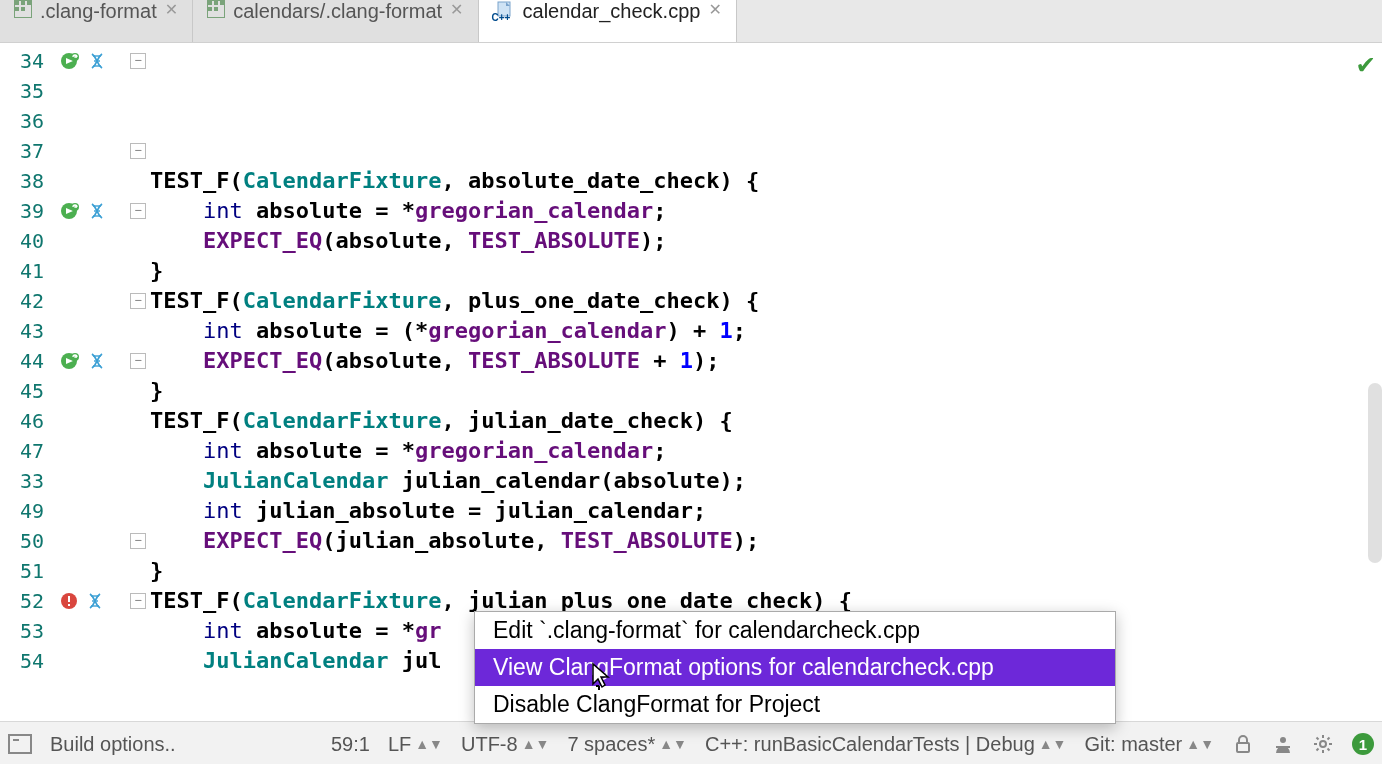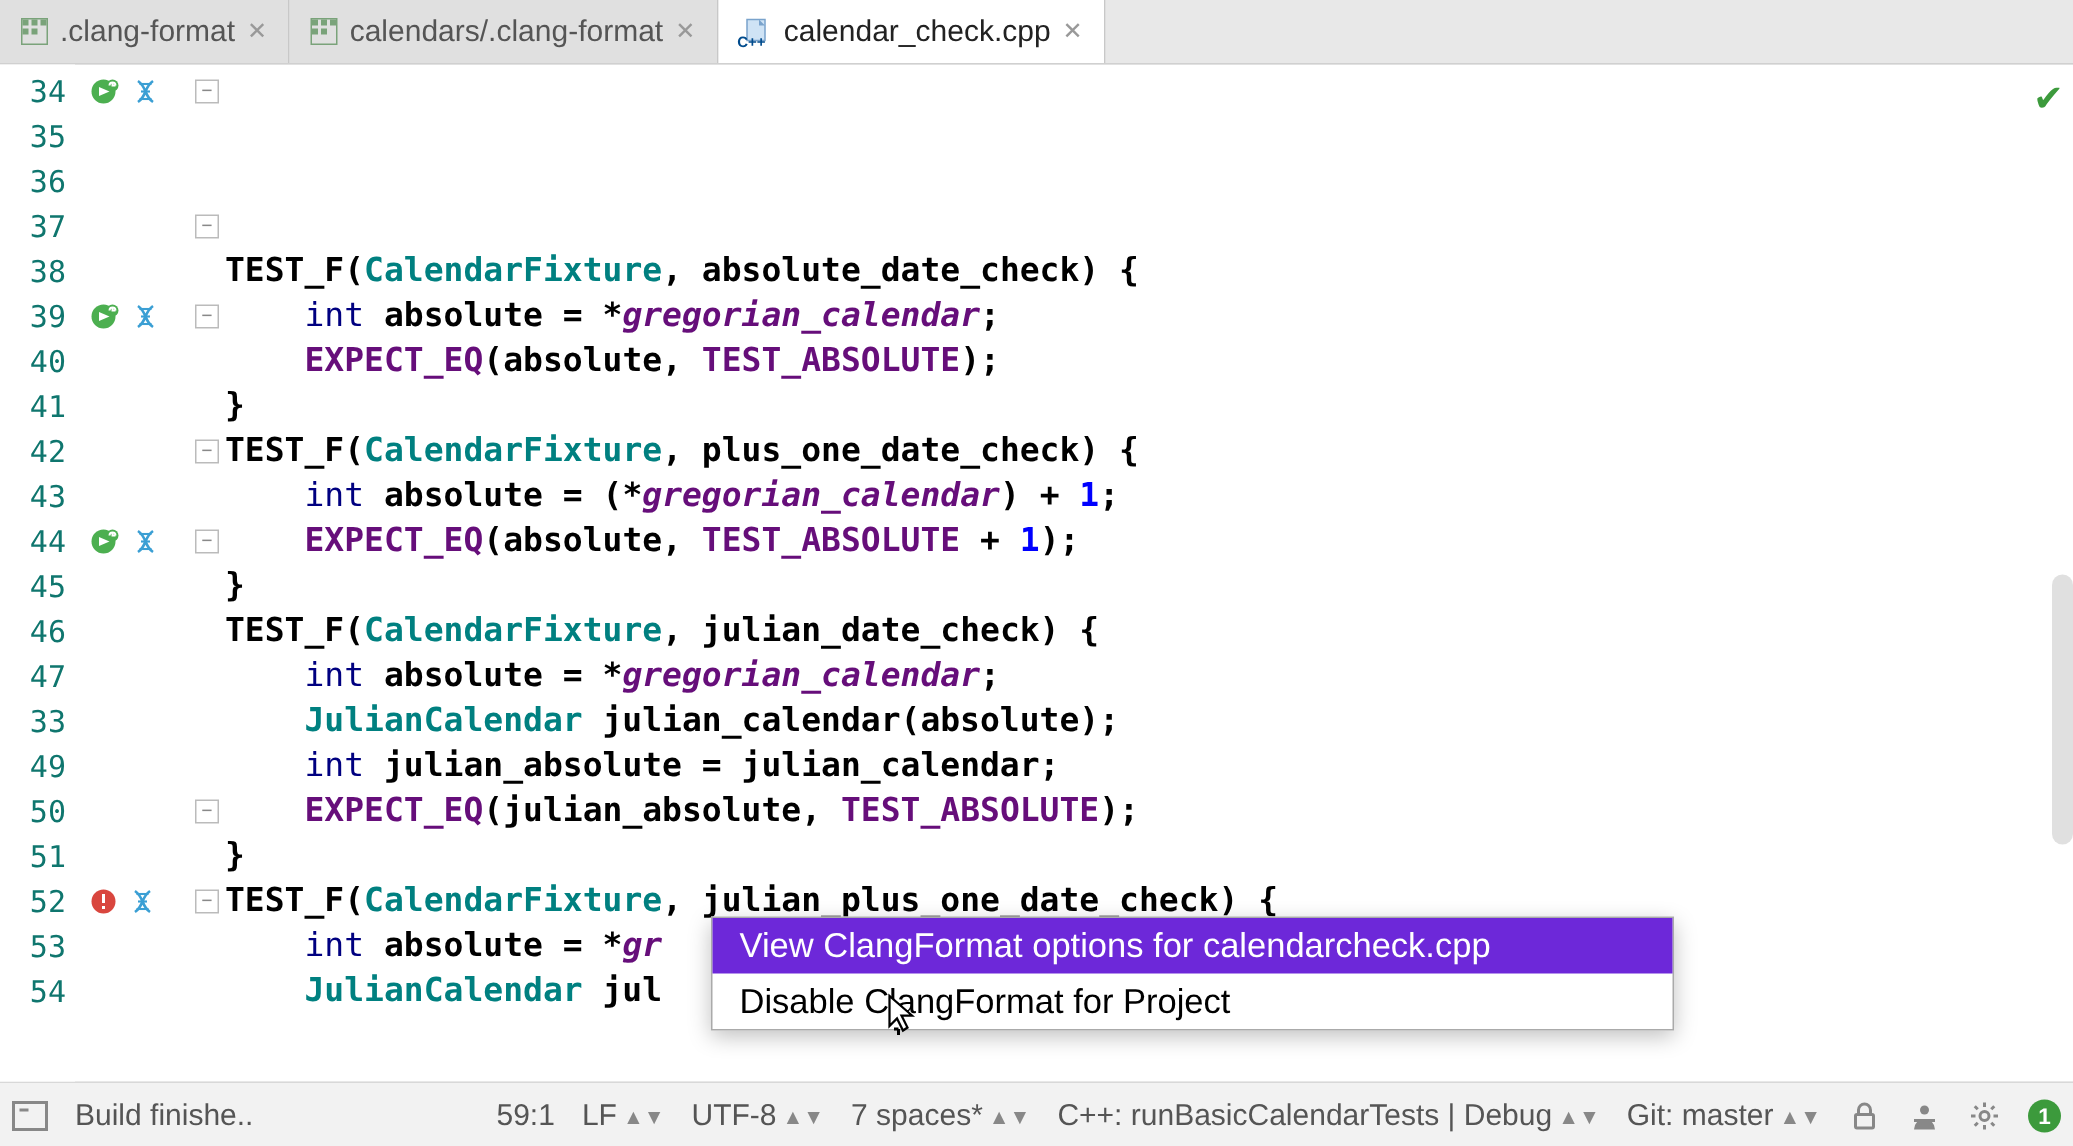--- a/index.html
+++ b/index.html
@@ -1,17 +1,17 @@
 <!DOCTYPE html>
 <html><head>
 <meta charset="utf-8">
 <style>
 html,body{margin:0;padding:0;width:1382px;height:764px;overflow:hidden;font-family:"Menlo","Consolas",monospace;background:#fff;color:#000}
 .tabs{display:flex;height:42px;background:#e8e8e8;border-bottom:1px solid #d0d0d0;align-items:stretch}
-.tab{display:flex;align-items:center;padding:0 14px;border-right:1px solid #c8c8c8;background:#e0e0e0;font-family:"Helvetica Neue",Arial,sans-serif;font-size:20px;color:#555;gap:8px;white-space:nowrap}
+.tab{display:flex;align-items:flex-start;padding:0 14px;border-right:1px solid #c8c8c8;background:#e0e0e0;font-family:"Helvetica Neue",Arial,sans-serif;font-size:20px;color:#555;gap:8px;white-space:nowrap}
 .tab.active{background:#fff;color:#222}
 .tab .label{cursor:default}
 .tab .close{color:#999;font-size:16px;cursor:pointer}
 .tab-icon{width:18px;height:18px;display:inline-flex;align-items:center;justify-content:center}
 .grid-icon{display:inline-block;width:16px;height:16px;background:
  linear-gradient(#7aa37a,#7aa37a),linear-gradient(#7aa37a,#7aa37a),linear-gradient(#7aa37a,#7aa37a),
  linear-gradient(#7aa37a,#7aa37a),linear-gradient(#7aa37a,#7aa37a);
  background-size:4px 4px;background-repeat:no-repeat;
  background-position:0 0,6px 0,12px 0,0 6px,6px 6px;
  border:1px solid #7aa37a}
@@ -27,21 +27,21 @@
 .vcs-ic svg{width:20px;height:20px}
 .dna-ic{width:18px;height:18px}
 .err-ic{width:18px;height:18px}
 .foldcol{width:20px;flex:none;position:relative}
 .fold{position:absolute;left:0;width:14px;height:14px;border:1px solid #bbb;background:#fff;font-size:12px;line-height:12px;text-align:center;color:#888}
 .code{flex:1;padding-top:3px;font-size:22px;line-height:30px;white-space:pre;font-weight:600;position:relative}
 .kw{color:#000080;font-weight:400}
 .cls{color:#008080}
 .fn{color:#000}
 .mac{color:#660e7a;font-weight:700}
-.ptr{color:#660e7a;font-style:italic}
+.ptr{color:#660e7a;}
 .num{color:#0000ff}
 .p{color:#000}
 .check-icon{position:absolute;top:6px;right:8px;color:#3c9a3c;font-size:28px}
 .scrollbar{position:absolute;right:0;top:340px;width:14px;height:180px;background:#ccc;border-radius:7px;opacity:.6}
 .context-menu{position:absolute;left:474px;top:611px;background:#fff;border:1px solid #aaa;box-shadow:0 4px 14px rgba(0,0,0,.25);font-family:"Helvetica Neue",Arial,sans-serif;font-size:23px;z-index:50;min-width:640px}
 .menu-item{padding:5px 18px;cursor:default}
 .menu-item.sel{background:#6d28d9;color:#fff}
 .cursor{position:absolute;left:587px;top:662px;z-index:60}
 .statusbar{height:44px;display:flex;align-items:center;background:#f2f2f2;border-top:1px solid #d8d8d8;font-family:"Helvetica Neue",Arial,sans-serif;font-size:20px;color:#555;padding:0 8px;gap:18px}
 .sb-item{display:flex;align-items:center;gap:4px;white-space:nowrap}
@@ -175,36 +175,37 @@
       <div class="fold" style="top: 490px;">−</div>
       <div class="fold" style="top: 550px;">−</div>
     </div>
   <div class="code" id="code">
     <span class="check-icon">✔</span>
     <div class="scrollbar"></div>
   <div><span class="fn">TEST_F</span><span class="p">(</span><span class="cls">CalendarFixture</span><span class="p">, absolute_date_check) {</span></div><div><span class="p">    </span><span class="kw">int</span><span class="p"> absolute = *</span><span class="ptr">gregorian_calendar</span><span class="p">;</span></div><div><span class="p">    </span><span class="mac">EXPECT_EQ</span><span class="p">(absolute, </span><span class="mac">TEST_ABSOLUTE</span><span class="p">);</span></div><div><span class="p">}</span></div><div><span class="p"></span></div><div><span class="fn">TEST_F</span><span class="p">(</span><span class="cls">CalendarFixture</span><span class="p">, plus_one_date_check) {</span></div><div><span class="p">    </span><span class="kw">int</span><span class="p"> absolute = (*</span><span class="ptr">gregorian_calendar</span><span class="p">) + </span><span class="num">1</span><span class="p">;</span></div><div><span class="p">    </span><span class="mac">EXPECT_EQ</span><span class="p">(absolute, </span><span class="mac">TEST_ABSOLUTE</span><span class="p"> + </span><span class="num">1</span><span class="p">);</span></div><div><span class="p">}</span></div><div><span class="p"></span></div><div><span class="fn">TEST_F</span><span class="p">(</span><span class="cls">CalendarFixture</span><span class="p">, julian_date_check) {</span></div><div><span class="p">    </span><span class="kw">int</span><span class="p"> absolute = *</span><span class="ptr">gregorian_calendar</span><span class="p">;</span></div><div><span class="p">    </span><span class="cls">JulianCalendar</span><span class="p"> julian_calendar(absolute);</span></div><div><span class="p"></span></div><div><span class="p">    </span><span class="kw">int</span><span class="p"> julian_absolute = julian_calendar;</span></div><div><span class="p">    </span><span class="mac">EXPECT_EQ</span><span class="p">(julian_absolute, </span><span class="mac">TEST_ABSOLUTE</span><span class="p">);</span></div><div><span class="p">}</span></div><div><span class="p"></span></div><div><span class="fn">TEST_F</span><span class="p">(</span><span class="cls">CalendarFixture</span><span class="p">, julian_plus_one_date_check) {</span></div><div><span class="p">    </span><span class="kw">int</span><span class="p"> absolute = *</span><span class="ptr">gr</span></div><div><span class="p">    </span><span class="cls">JulianCalendar</span><span class="p"> jul</span></div></div>
 </div>
 
 <div class="context-menu" id="ctxmenu">
+    <div class="menu-item">Edit `.clang-format` for calendarcheck.cpp</div>
     <div class="menu-item sel">View ClangFormat options for calendarcheck.cpp</div>
     <div class="menu-item">Disable ClangFormat for Project</div>
   </div>
 
 <div class="cursor">
 <svg width="26" height="30" viewBox="0 0 26 30">
       <path d="M6 2 L6 22 L11 17 L15 25 L18 23 L14 15 L21 15 Z" fill="#fff" stroke="#000" stroke-width="1.5"></path>
       <path d="M12 24 L9 24 M12 24 L12 28" stroke="#000" stroke-width="2" fill="none"></path>
     </svg>
 </div>
 
 <div class="statusbar">
   <span class="sb-item">
       <span class="term-ic"></span>
     </span>
-  <span class="sb-item">Build finishe..</span>
+  <span class="sb-item">Build options..</span>
   <span class="sb-spacer"></span>
   <span class="sb-item">59:1</span>
   <span class="sb-item">
       <span>LF</span> 
       <span class="sb-sel">▲▼</span>
     </span>
   <span class="sb-item">
       <span>UTF-8</span> 
       <span class="sb-sel">▲▼</span>
     </span>

